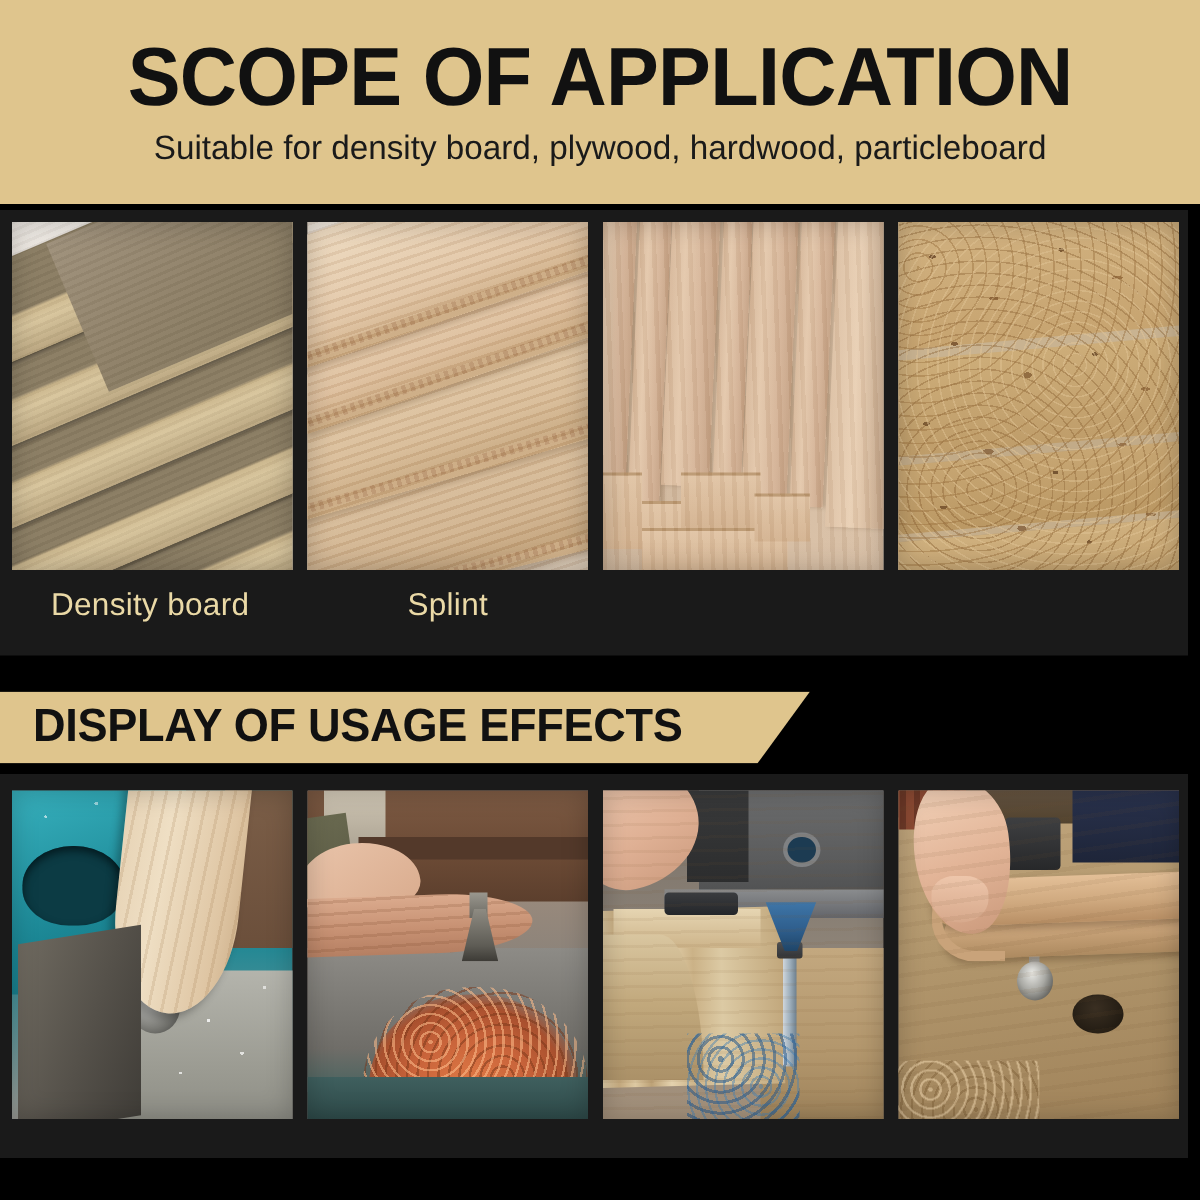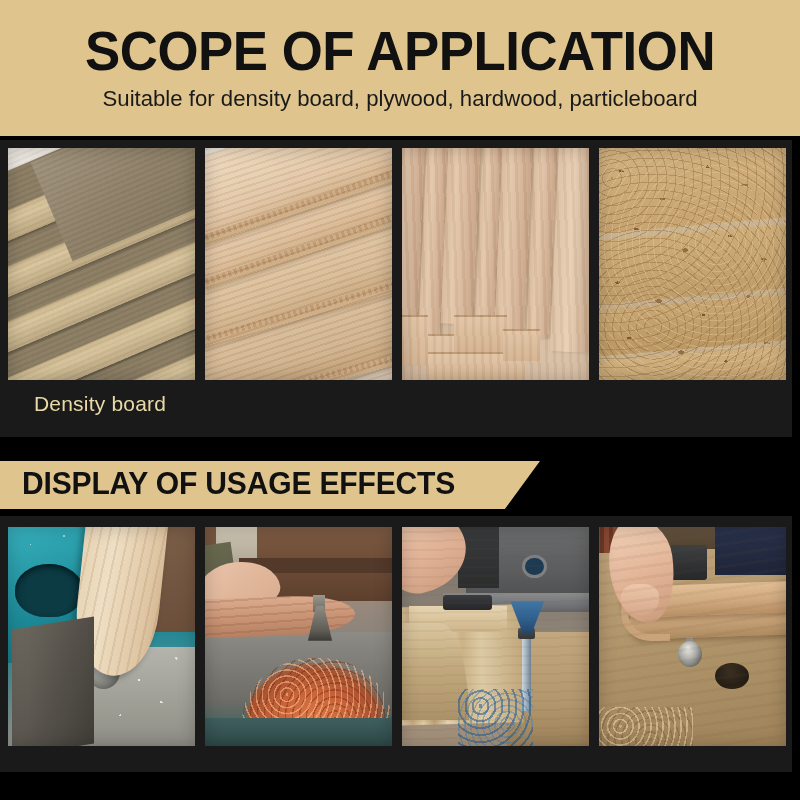--- a/index.html
+++ b/index.html
@@ -463,20 +463,21 @@
         <div class="chips"></div>
           <div class="speck"></div>
       </div>
       <div class="vig"></div>
     </div>
 
   </div>
 
   <div class="cap-row">
     <div class="cap-cell left">Density board</div>
+    <div class="cap-cell">Splint</div>
   </div>
 
 </div>
 
 <div class="ribbon-wrap">
   <div class="ribbon"></div>
   <div class="ribbon-text">DISPLAY OF USAGE EFFECTS</div>
 </div>
 
 <div class="panel-usage">

